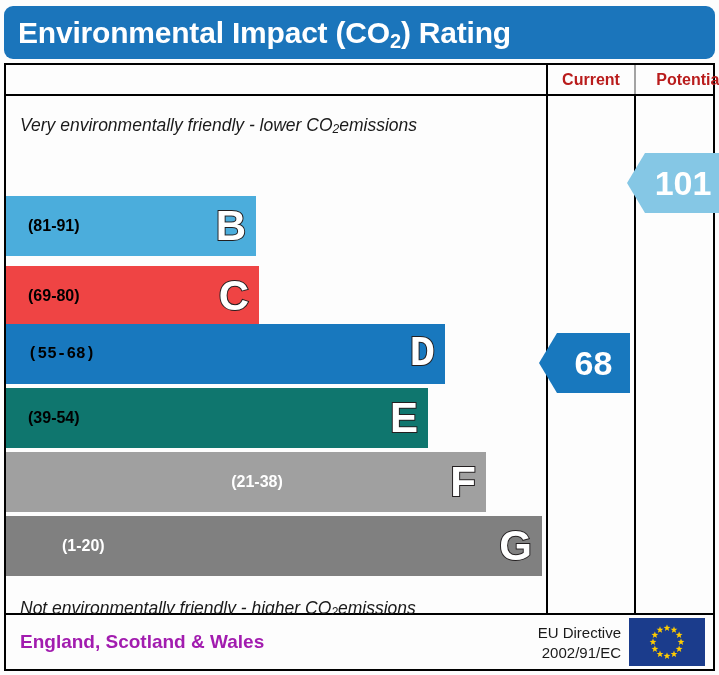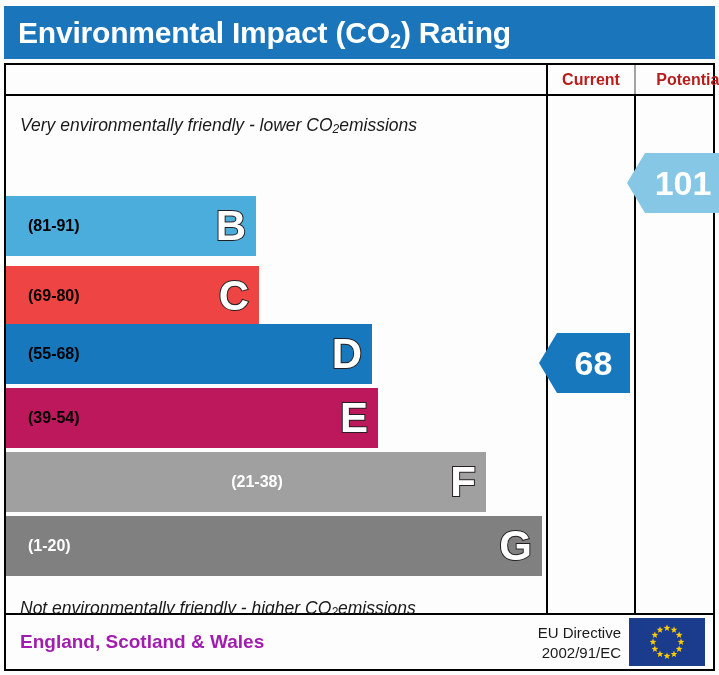--- a/index.html
+++ b/index.html
@@ -23,20 +23,21 @@
   .title-bar {
     position: absolute;
     left: 4px;
     top: 6px;
     width: 711px;
     height: 53px;
     background: #1B75BB;
     box-sizing: border-box;
     display: flex;
     align-items: center;
+    border-radius: 9px;
   }
   .title-bar .title-text {
     color: #ffffff;
     font-size: 30px;
     font-weight: bold;
     letter-spacing: -0.2px;
     padding-left: 14px;
     white-space: nowrap;
   }
   .title-text sub {
@@ -269,36 +270,36 @@
       <div class="bar" style="top: 100px; width: 250px; background: rgb(75, 173, 220);">
         <span class="range range-dark">(81-91)</span>
         <span class="letter">B</span>
       </div>
 
       <div class="bar" style="top: 170px; width: 253px; background: #ef4444;">
         <span class="range range-dark">(69-80)</span>
         <span class="letter">C</span>
       </div>
 
-      <div class="bar" style="top: 228px; width: 366px; background: rgb(24, 120, 190);">
+      <div class="bar" style="top: 228px; width: 439px; background: rgb(24, 120, 190); font-family: Liberation Mono, monospace;">
         <span class="range range-dark">(55-68)</span>
         <span class="letter">D</span>
       </div>
 
-      <div class="bar" style="top: 292px; width: 372px; background: #be185d;">
+      <div class="bar" style="top: 292px; width: 422px; background: #0f766e;">
         <span class="range range-dark">(39-54)</span>
         <span class="letter">E</span>
       </div>
 
       <div class="bar" style="top: 356px; width: 480px; background: rgb(160, 160, 160); justify-content: center;">
         <span class="range range-light">(21-38)</span>
         <span class="letter">F</span>
       </div>
 
-      <div class="bar" style="top: 420px; width: 536px; background: rgb(128, 128, 128);">
+      <div class="bar" style="top: 420px; width: 536px; background: rgb(128, 128, 128); padding-left: 34px;">
         <span class="range range-light">(1-20)</span>
         <span class="letter">G</span>
       </div>
 
       <div class="caption caption-bottom">
         <span>Not environmentally friendly - higher CO</span>
           <sub>2</sub>
           <span> emissions</span>
       </div>
 

